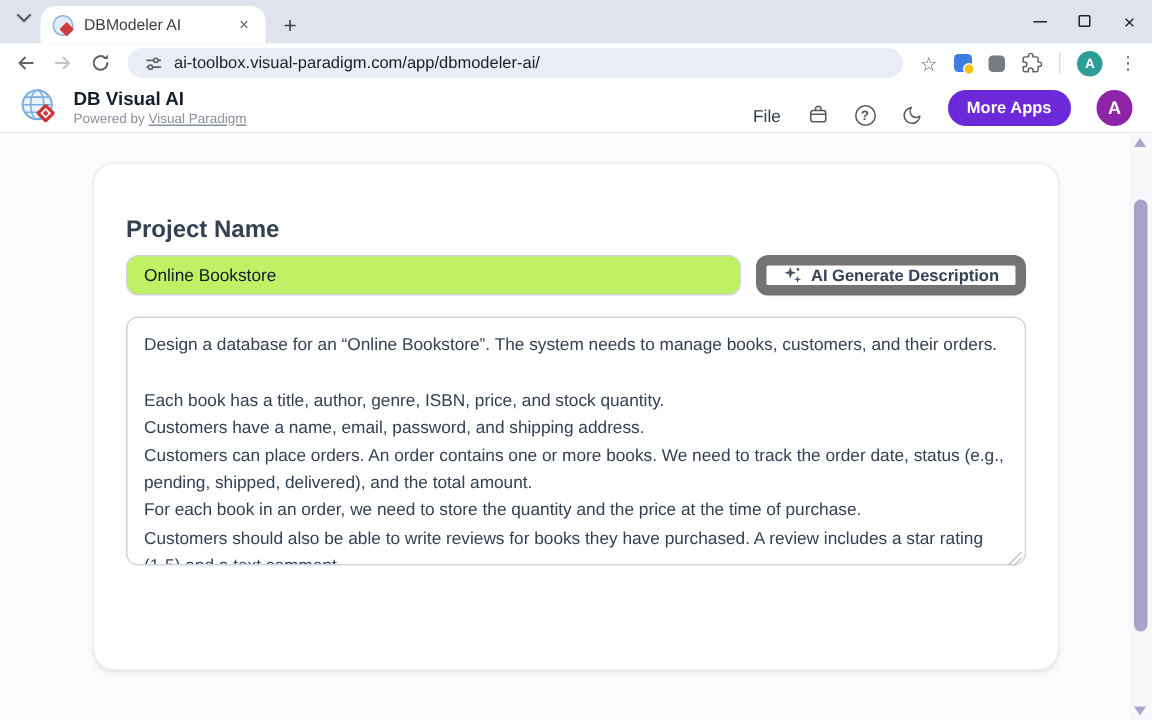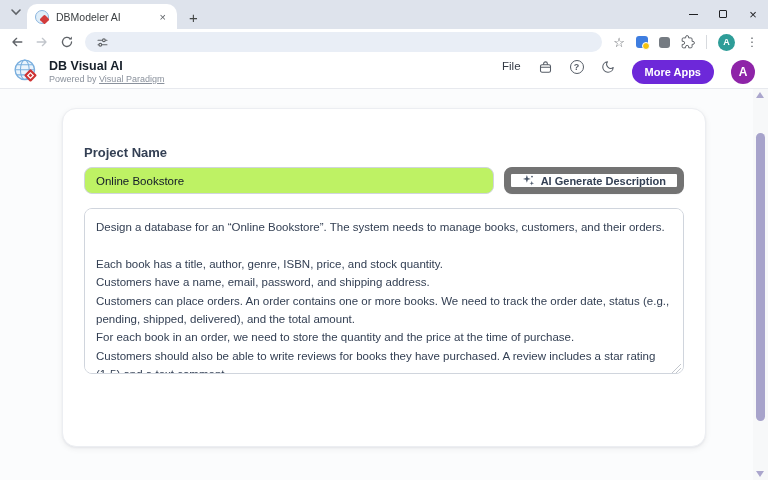--- a/index.html
+++ b/index.html
@@ -33,37 +33,37 @@
   .chrome-avatar { width: 17px; height: 17px; border-radius: 50%; background: #2e9d98; color: #fff; font-size: 9px; font-weight: 700; display: flex; align-items: center; justify-content: center; cursor: pointer; }
   .kebab { font-size: 12px; color: #5f6368; cursor: pointer; }
   .star-glyph { font-size: 13px; color: #5f6368; line-height: 1; }
 
   
   .app-header { height: 34px; background: #fff; border-bottom: 1px solid #e7e9ee; display: flex; align-items: center; padding: 0 13px; gap: 9px; }
   .app-titles { line-height: 1.15; }
   .app-title { font-size: 12.5px; font-weight: 700; color: #17202a; }
   .app-subtitle { font-size: 9px; color: #8a919c; }
   .app-subtitle a { color: #8a919c; text-decoration: underline; cursor: pointer; }
-  .header-right { margin-left: auto; display: flex; align-items: flex-start; gap: 17px; }
+  .header-right { margin-left: auto; display: flex; align-items: flex-end; gap: 17px; }
   .menu-file { font-size: 11.5px; color: #333a45; cursor: pointer; }
   .hdr-icon { display: flex; align-items: center; cursor: pointer; }
   .help-circle { width: 14px; height: 14px; border: 1.3px solid #555c66; border-radius: 50%; color: #555c66; font-size: 9px; display: flex; align-items: center; justify-content: center; font-weight: 600; }
   .more-apps-btn { background: #6d28d9; color: #fff; font-size: 11px; font-weight: 700; border: none; border-radius: 14px; padding: 6px 13px; cursor: pointer; }
   .app-avatar { width: 24px; height: 24px; border-radius: 50%; background: #8e24a8; color: #fff; font-size: 12px; font-weight: 700; display: flex; align-items: center; justify-content: center; cursor: pointer; }
 
   
   .page { position: relative; height: 391px; background: #fbfcfd; }
   .card { position: absolute; left: 62px; top: 19px; width: 644px; height: 339px; background: #fff; border: 1px solid #eceef2; border-radius: 14px; box-shadow: 0 1px 2px rgba(16,24,40,.05), 0 2px 6px rgba(16,24,40,.06); padding: 21px 21px 20px; }
   .card-top { display: flex; justify-content: space-between; align-items: flex-start; }
   .section-title { font-size: 17px; font-weight: 700; color: #101828; letter-spacing: -.2px; }
   .section-subtitle { margin-top: 7px; font-size: 11.5px; line-height: 1.55; color: #475467; max-width: 468px; }
   .generate-btn { background: #4643dd; color: #fff; border: none; border-radius: 8px; font-size: 11px; font-weight: 700; padding: 8px 13px; display: flex; align-items: center; gap: 9px; cursor: pointer; font-family: "Liberation Sans", sans-serif; }
   .generate-arrow { font-size: 12px; font-weight: 400; }
 
-  .field-label { display: block; margin-top: 15px; font-size: 13px; font-weight: 700; color: #344054; }
+  .field-label { display: block; margin-top: 15px; font-size: 16px; font-weight: 700; color: #344054; }
   .input-row { display: flex; gap: 10px; margin-top: 7px; }
   .project-input { flex: 1; height: 27px; border: 1px solid #d0d5dd; border-radius: 8px; padding: 0 11px; font-size: 11.5px; color: #101828; font-family: "Liberation Sans", sans-serif; outline: none; background: #bef264; }
   .ai-btn { display: flex; align-items: center; gap: 6px; border: 7px solid #737373; background: #fff; border-radius: 8px; padding: 0 11px; height: 27px; font-size: 11px; font-weight: 700; color: #344054; cursor: pointer; box-shadow: 0 1px 1px rgba(16,24,40,.04); font-family: "Liberation Sans", sans-serif; white-space: nowrap; }
 
   .textarea-wrap { position: relative; margin-top: 14px; }
   .desc-textarea { width: 100%; height: 166px; border: 1px solid #d0d5dd; border-radius: 8px; padding: 9px 11px; font-size: 11.5px; line-height: 1.6; color: #344054; resize: none; outline: none; font-family: "Liberation Sans", sans-serif; background: #fff; }
   .resize-corner { position: absolute; right: 3px; bottom: 5px; width: 9px; height: 9px; cursor: nwse-resize;
     background: linear-gradient(135deg, transparent 0 45%, #c3c7cd 45% 52%, transparent 52% 70%, #c3c7cd 70% 77%, transparent 77%); }
 
   
@@ -123,20 +123,21 @@
   <div class="omnibox">
     <span>
       <svg width="13" height="13" viewBox="0 0 16 16">
           <g stroke="#5f6368" stroke-width="1.4" stroke-linecap="round" fill="none">
             <path d="M2.5 5.2h6M11.5 5.2h2M2.5 10.8h2M7.5 10.8h6"></path>
             <circle cx="9.7" cy="5.2" r="1.7" fill="#fff"></circle>
             <circle cx="5.3" cy="10.8" r="1.7" fill="#fff"></circle>
           </g>
         </svg>
     </span>
+    <span class="omnibox-url">ai-toolbox.visual-paradigm.com/app/dbmodeler-ai/</span>
   </div>
   <div class="toolbar-right">
     <span class="star-glyph">☆</span>
     <span class="ext-blue"></span>
     <span class="ext-gray"></span>
     <span>
       <svg width="14" height="14" viewBox="0 0 24 24">
           <path d="M20.5 11H19V7a2 2 0 0 0-2-2h-4V3.5a2.5 2.5 0 0 0-5 0V5H4a2 2 0 0 0-2 2v3.8h1.5a2.7 2.7 0 0 1 0 5.4H2V20a2 2 0 0 0 2 2h3.8v-1.5a2.7 2.7 0 0 1 5.4 0V22H17a2 2 0 0 0 2-2v-4h1.5a2.5 2.5 0 0 0 0-5z" fill="none" stroke="#5f6368" stroke-width="1.7"></path>
         </svg>
     </span>

